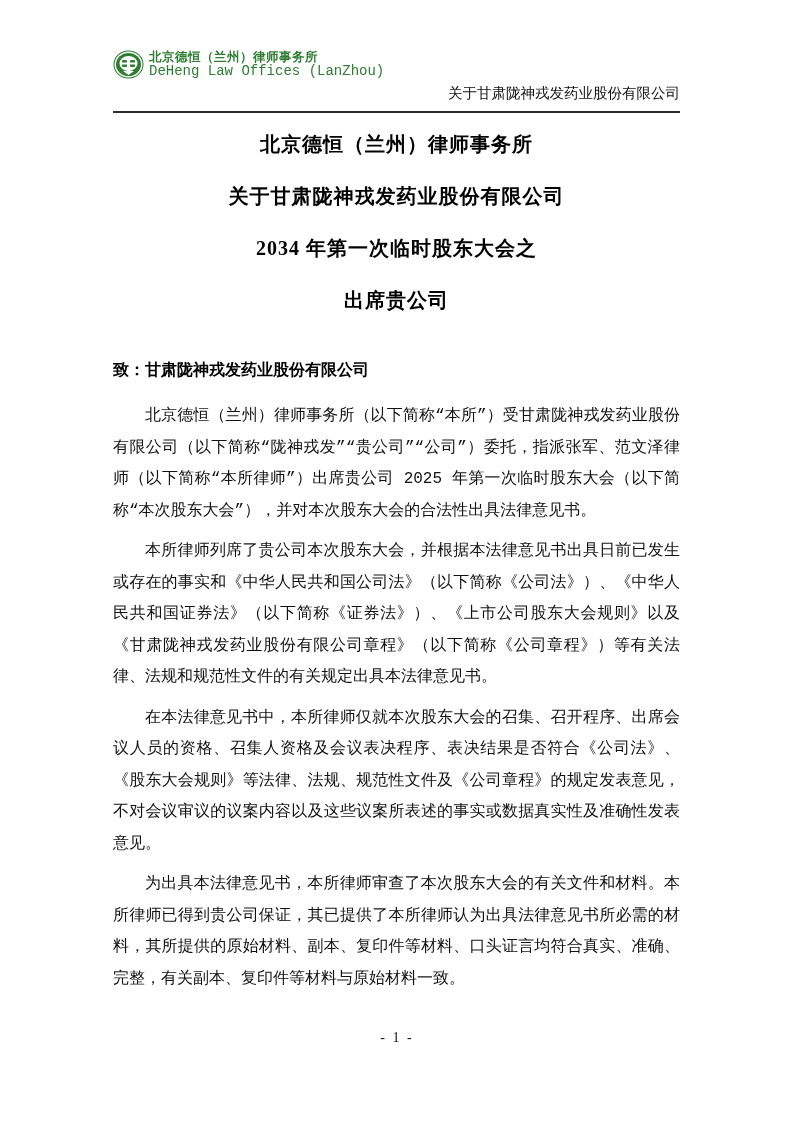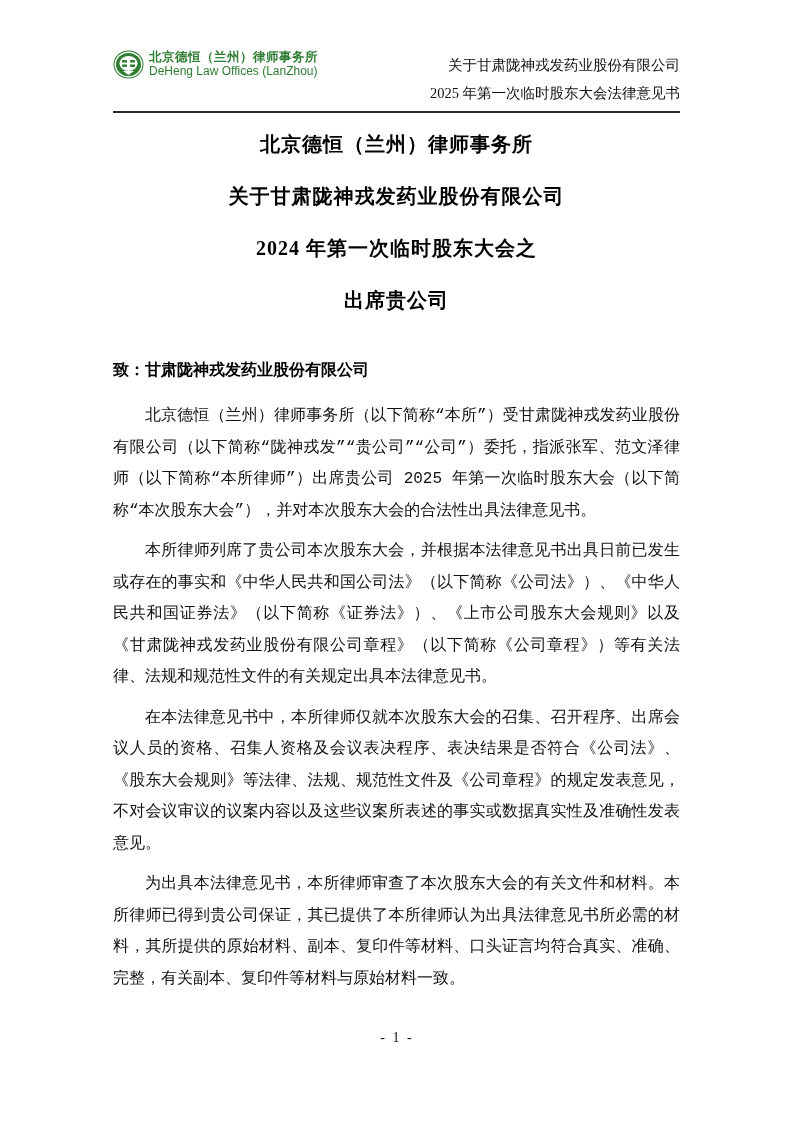--- a/index.html
+++ b/index.html
@@ -38,22 +38,22 @@
   .logo-text { display: flex; flex-direction: column; }
   .logo-cn {
     font-family: "Liberation Sans", "DejaVu Sans", sans-serif;
     font-size: 12.5px;
     font-weight: bold;
     color: #2e7d33;
     line-height: 15px;
     letter-spacing: 0.5px;
   }
   .logo-en {
-    font-family: Liberation Sans, sans-serif;
-    font-size: 12px;
+    font-family: Liberation Mono, monospace;
+    font-size: 14px;
     color: #2e7d33;
     line-height: 13px;
   }
   .header-right {
     position: absolute;
     right: 0;
     bottom: 4px;
     text-align: right;
   }
   .header-right .hr-line {
@@ -125,28 +125,27 @@
         <rect x="8" y="12.5" width="15" height="2" fill="#ffffff"></rect>
         <path d="M10 21 L15.5 25 L21 21 Z" fill="#ffffff"></path>
       </svg>
       <div class="logo-text">
         <span class="logo-cn">北京德恒（兰州）律师事务所</span>
         <span class="logo-en">DeHeng Law Offices (LanZhou)</span>
       </div>
     </div>
     <div class="header-right">
       <div class="hr-line">关于甘肃陇神戎发药业股份有限公司</div>
-      <div class="hr-line">2025 年第一次临时股东大会法律意见书</div>
     </div>
   </div>
 
   <div class="title-block">
     <div class="title-line">北京德恒（兰州）律师事务所</div>
     <div class="title-line">关于甘肃陇神戎发药业股份有限公司</div>
-    <div class="title-line">2024 年第一次临时股东大会之</div>
+    <div class="title-line">2034 年第一次临时股东大会之</div>
     <div class="title-line">出席贵公司</div>
   </div>
 
   <div class="salutation">致：甘肃陇神戎发药业股份有限公司</div>
 
   <div class="body-text">
     <p>北京德恒（兰州）律师事务所（以下简称“本所”）受甘肃陇神戎发药业股份有限公司（以下简称“陇神戎发”“贵公司”“公司”）委托，指派张军、范文泽律师（以下简称“本所律师”）出席贵公司 2025 年第一次临时股东大会（以下简称“本次股东大会”），并对本次股东大会的合法性出具法律意见书。</p>
     <p>本所律师列席了贵公司本次股东大会，并根据本法律意见书出具日前已发生或存在的事实和《中华人民共和国公司法》（以下简称《公司法》）、《中华人民共和国证券法》（以下简称《证券法》）、《上市公司股东大会规则》以及《甘肃陇神戎发药业股份有限公司章程》（以下简称《公司章程》）等有关法律、法规和规范性文件的有关规定出具本法律意见书。</p>
     <p>在本法律意见书中，本所律师仅就本次股东大会的召集、召开程序、出席会议人员的资格、召集人资格及会议表决程序、表决结果是否符合《公司法》、《股东大会规则》等法律、法规、规范性文件及《公司章程》的规定发表意见，不对会议审议的议案内容以及这些议案所表述的事实或数据真实性及准确性发表意见。</p>
     <p>为出具本法律意见书，本所律师审查了本次股东大会的有关文件和材料。本所律师已得到贵公司保证，其已提供了本所律师认为出具法律意见书所必需的材料，其所提供的原始材料、副本、复印件等材料、口头证言均符合真实、准确、完整，有关副本、复印件等材料与原始材料一致。</p>

